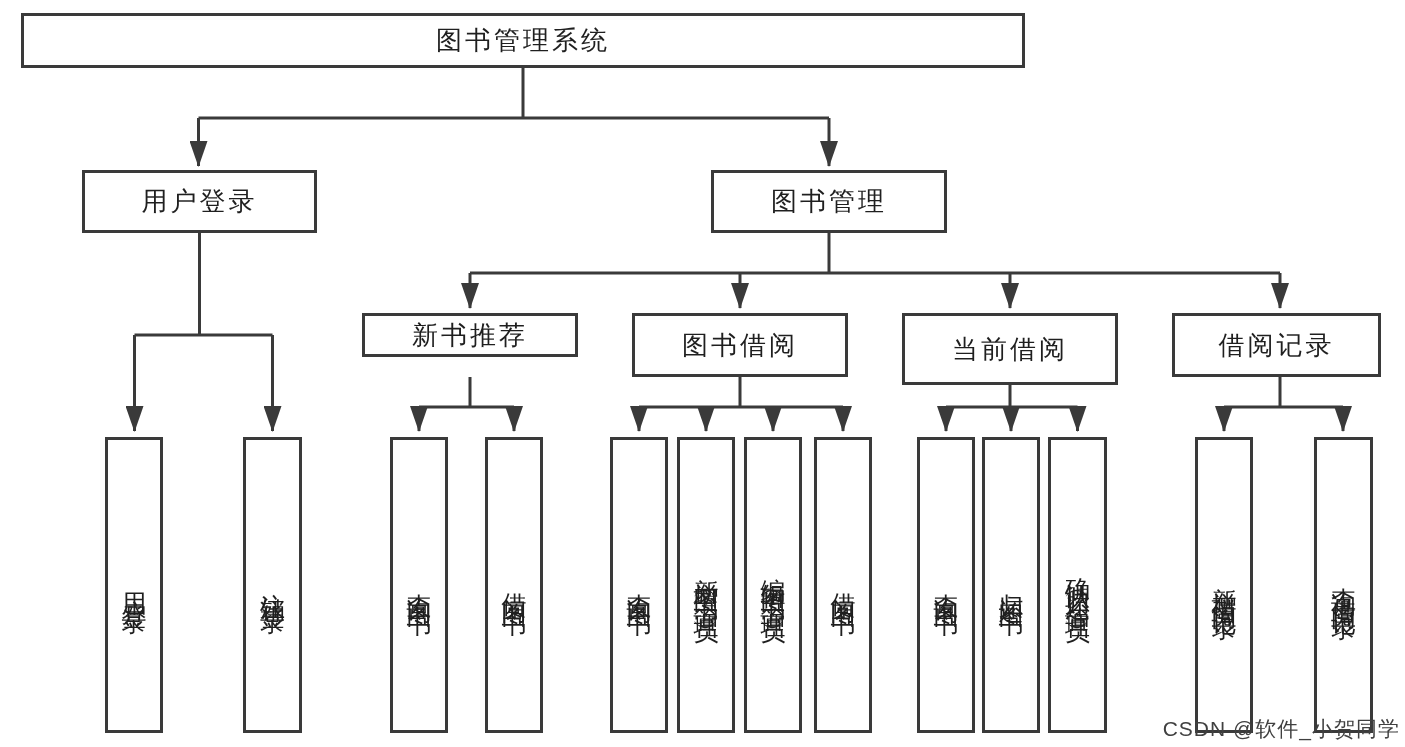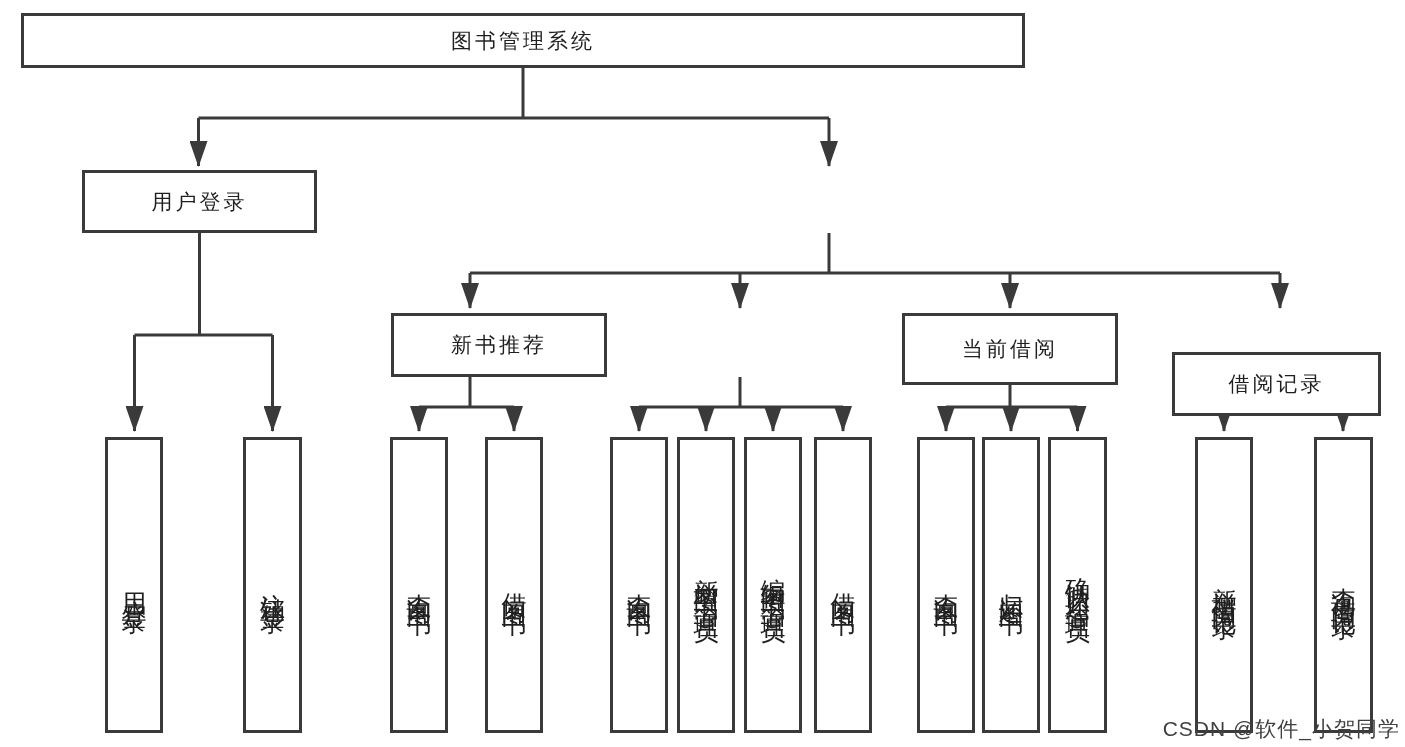--- a/index.html
+++ b/index.html
@@ -5,21 +5,21 @@
   :root { --line:#3a3a3a; --text:#1f1f1f; }
   * { margin:0; padding:0; box-sizing:border-box; }
   html,body { background:#ffffff; }
   body { font-family:"Liberation Sans", sans-serif; color:var(--text); }
   .stage { position:relative; width:1405px; height:747px; background:#ffffff; overflow:hidden; }
   .wires { position:absolute; left:0; top:0; width:1405px; height:747px; }
   .wire { stroke:var(--line); stroke-width:3; fill:none; }
   .node {
     position:absolute; background:#ffffff; border:3px solid var(--line);
     display:flex; align-items:center; justify-content:center;
-    font-size:21px; letter-spacing:3px; color:var(--text);
+    font-size:26px; letter-spacing:3px; color:var(--text);
     text-align:center; white-space:nowrap; z-index:2;
   }
   .leaf {
     writing-mode:vertical-rl; text-orientation:mixed;
     font-size:25px; letter-spacing:6px; line-height:1;
     white-space:normal;
   }
   .watermark {
     position:absolute; right:5px; bottom:4px;
     font-size:21px; letter-spacing:1px; color:#404040; z-index:5;
@@ -67,24 +67,26 @@
     <path class="wire" marker-end="url(#arrow)" d="M1077.5,407 V431"></path>
 
     <path class="wire" d="M1280,377 V407 M1224,407 H1343"></path>
     <path class="wire" marker-end="url(#arrow)" d="M1224,407 V431"></path>
     <path class="wire" marker-end="url(#arrow)" d="M1343,407 V431"></path>
   </svg>
 
   <div class="node" style="left:21px; top:13px; width:1004px; height:55px;">图书管理系统</div>
 
   <div class="node" style="left:82px; top:170px; width:235px; height:63px;">用户登录</div>
+  <div class="node" style="left:711px; top:170px; width:236px; height:63px;">图书管理</div>
 
-  <div class="node" style="left:362px; top:313px; width:216px; height:64px;margin-left:29px;">新书推荐</div>
+  <div class="node" style="left:362px; top:313px; width:216px; height:44px;">新书推荐</div>
+  <div class="node" style="left:632px; top:313px; width:216px; height:64px;">图书借阅</div>
   <div class="node" style="left:902px; top:313px; width:216px; height:72px;">当前借阅</div>
-  <div class="node" style="left:1172px; top:313px; width:209px; height:64px;margin-top:39px;">借阅记录</div>
+  <div class="node" style="left:1172px; top:313px; width:209px; height:64px;">借阅记录</div>
 
   <div class="node leaf" style="left:105px; top:437px; width:58px; height:296px;">用户登录</div>
   <div class="node leaf" style="left:243px; top:437px; width:59px; height:296px;">注销登录</div>
 
   <div class="node leaf" style="left:390px; top:437px; width:58px; height:296px;">查询图书</div>
   <div class="node leaf" style="left:485px; top:437px; width:58px; height:296px;">借阅图书</div>
 
   <div class="node leaf" style="left:610px; top:437px; width:58px; height:296px;">查询图书</div>
   <div class="node leaf" style="left:677px; top:437px; width:58px; height:296px;">新增图书（管理员）</div>
   <div class="node leaf" style="left:744px; top:437px; width:58px; height:296px;">编辑图书（管理员）</div>

